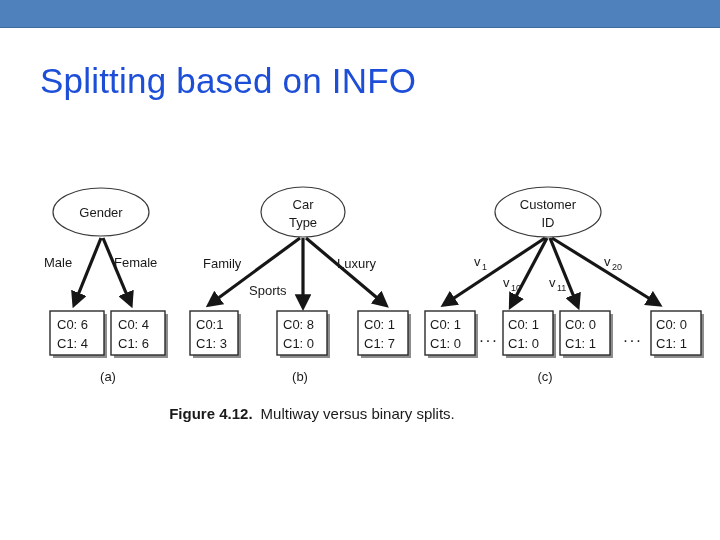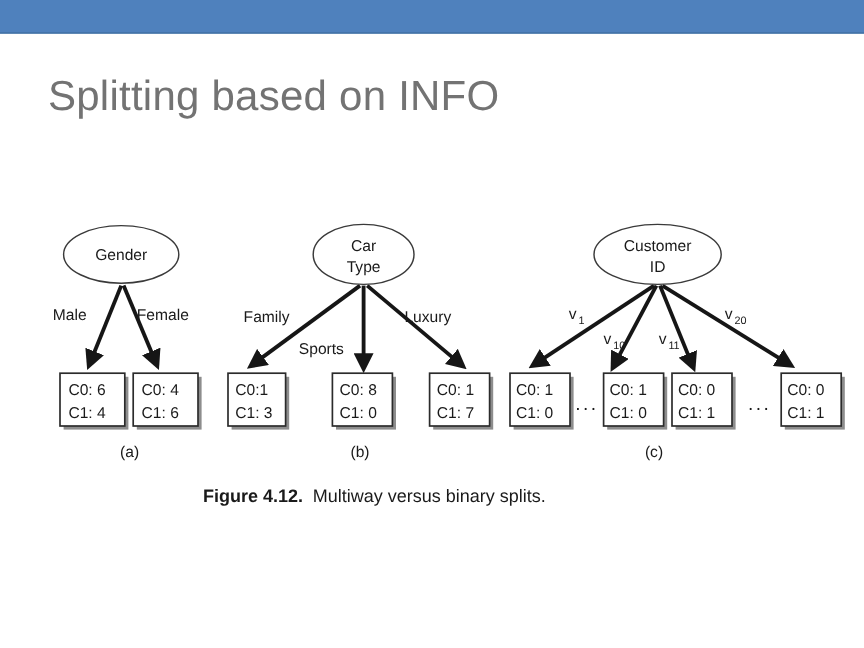--- a/index.html
+++ b/index.html
@@ -25,21 +25,21 @@
     background: #4F81BD;
     border-bottom: 1px solid #3E6D9E;
   }
 
   #slide-title {
     position: absolute;
     left: 40px;
     top: 58px;
     width: 640px;
     height: 48px;
-    color: #737373;
+    color: #1d4ed8;
     font-size: 35px;
     font-weight: 400;
     letter-spacing: 0.2px;
     line-height: 46px;
     white-space: nowrap;
   }
 
   
   #figure {
     position: absolute;

